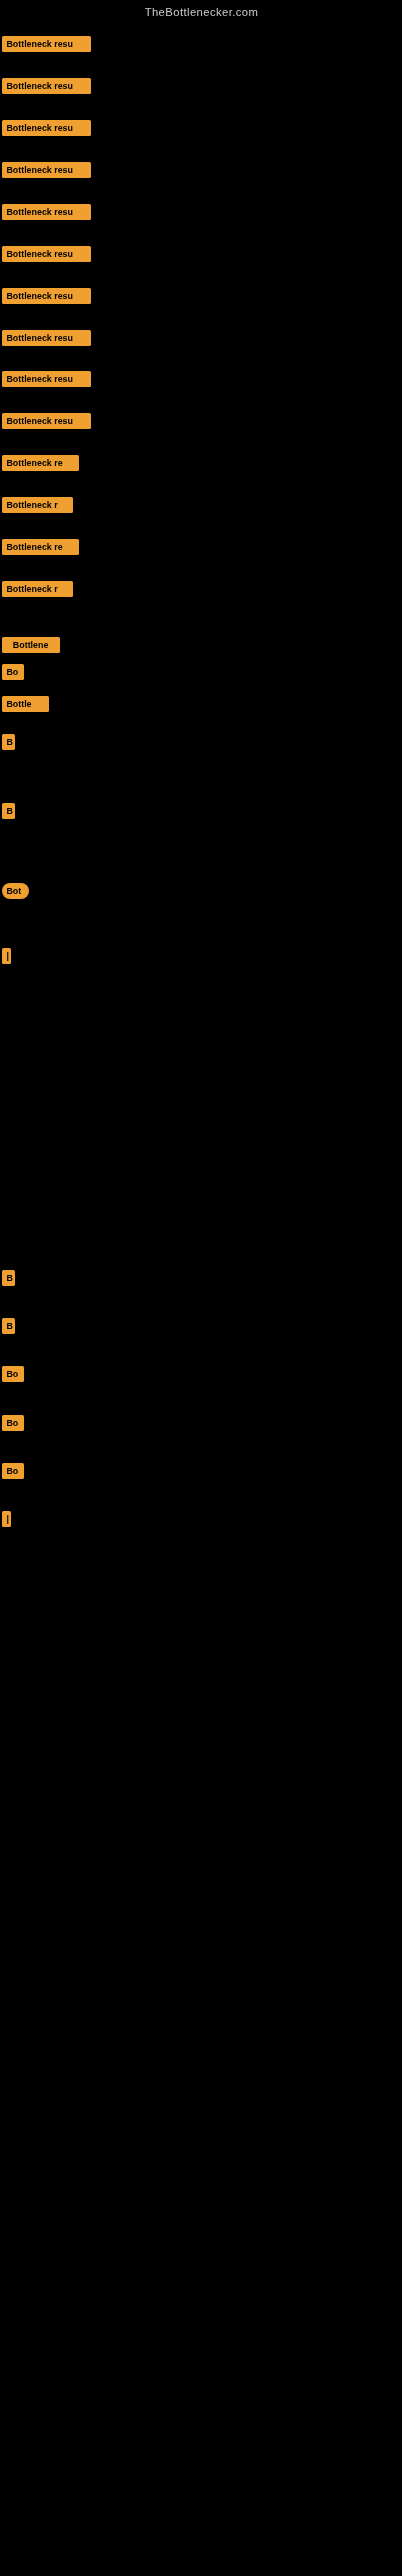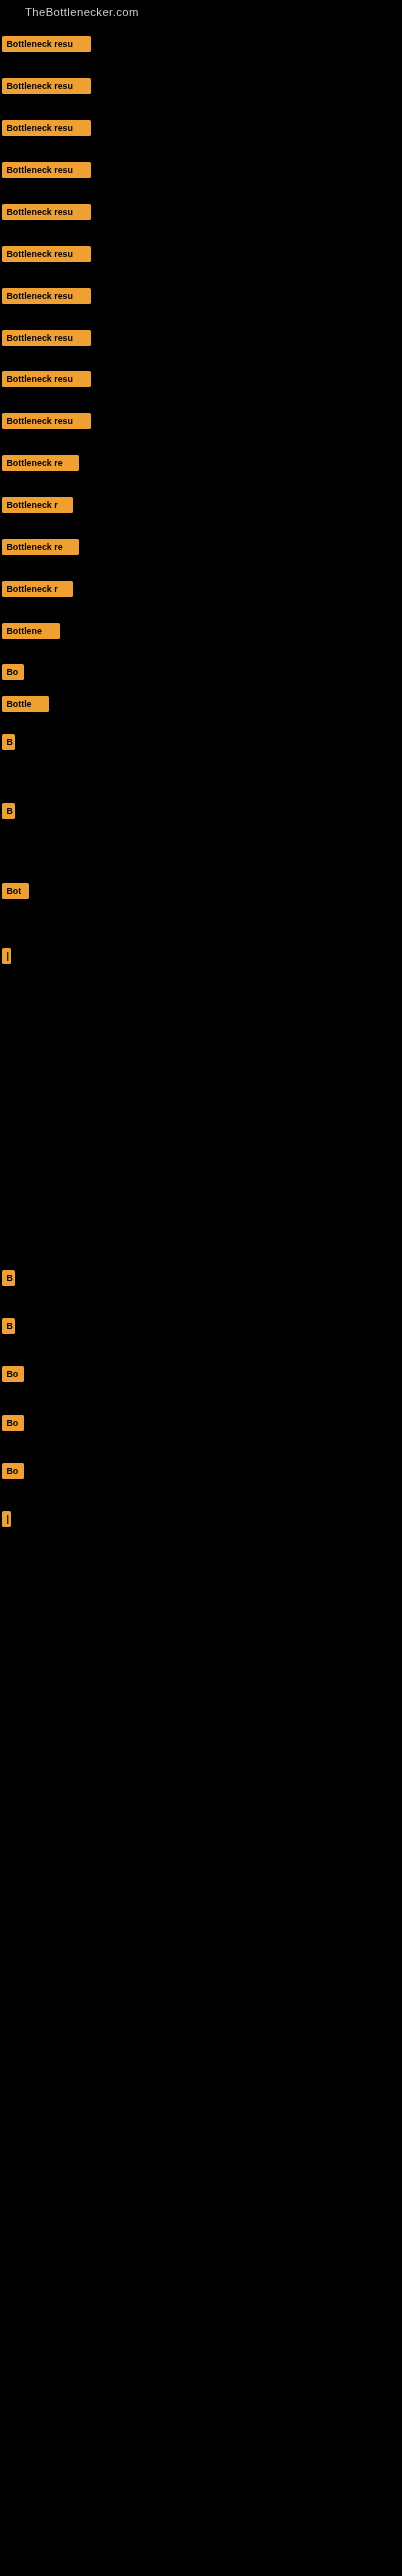--- a/index.html
+++ b/index.html
@@ -4,25 +4,25 @@
   <style>
     * { margin: 0; padding: 0; box-sizing: border-box; }
     body {
       background: #000;
       width: 403px;
       min-height: 2576px;
       font-family: Arial, sans-serif;
       position: relative;
     }
     .site-title {
+      text-align: center;
       color: #ccc;
       font-size: 11.3px;
       padding: 6.4px 0 3.2px 0;
       letter-spacing: 0.4px;
-      margin-left: 25px;
     }
     .result-badge {
       background: #f0a030;
       color: #000;
       font-size: 8.9px;
       font-weight: bold;
       padding: 3.2px 4.8px;
       border-radius: 1.6px;
       white-space: nowrap;
       overflow: hidden;
@@ -42,26 +42,26 @@
     <div style="position: absolute; top: 182px; left: 1.6px;"><span class="result-badge" style="max-width: 89px; width: 89px;">Bottleneck resu</span></div>
     <div style="position: absolute; top: 224px; left: 1.6px;"><span class="result-badge" style="max-width: 89px; width: 89px;">Bottleneck resu</span></div>
     <div style="position: absolute; top: 266px; left: 1.6px;"><span class="result-badge" style="max-width: 89px; width: 89px;">Bottleneck resu</span></div>
     <div style="position: absolute; top: 308px; left: 1.6px;"><span class="result-badge" style="max-width: 89px; width: 89px;">Bottleneck resu</span></div>
     <div style="position: absolute; top: 349px; left: 1.6px;"><span class="result-badge" style="max-width: 89px; width: 89px;">Bottleneck resu</span></div>
     <div style="position: absolute; top: 391px; left: 1.6px;"><span class="result-badge" style="max-width: 89px; width: 89px;">Bottleneck resu</span></div>
     <div style="position: absolute; top: 433px; left: 1.6px;"><span class="result-badge" style="max-width: 77px; width: 77px;">Bottleneck re</span></div>
     <div style="position: absolute; top: 475px; left: 1.6px;"><span class="result-badge" style="max-width: 71px; width: 71px;">Bottleneck r</span></div>
     <div style="position: absolute; top: 517px; left: 1.6px;"><span class="result-badge" style="max-width: 77px; width: 77px;">Bottleneck re</span></div>
     <div style="position: absolute; top: 559px; left: 1.6px;"><span class="result-badge" style="max-width: 71px; width: 71px;">Bottleneck r</span></div>
-    <div style="position: absolute; top: 601px; left: 1.6px;"><span class="result-badge" style="max-width: 58px; width: 58px;">Bottlene</span></div>
+    <div style="position: absolute; top: 615px; left: 1.6px; text-align: center;"><span class="result-badge" style="max-width: 58px; width: 58px;">Bottlene</span></div>
     <div style="position: absolute; top: 642px; left: 1.6px;"><span class="result-badge" style="max-width: 22.5px; width: 22.5px;">Bo</span></div>
     <div style="position: absolute; top: 674px; left: 1.6px;"><span class="result-badge" style="max-width: 47px; width: 47px;">Bottle</span></div>
     <div style="position: absolute; top: 712px; left: 1.6px;"><span class="result-badge" style="max-width: 13px; width: 13px;">B</span></div>
     <div style="position: absolute; top: 781px; left: 1.6px;"><span class="result-badge" style="max-width: 13px; width: 13px;">B</span></div>
-    <div style="position: absolute; top: 861px; left: 1.6px;"><span class="result-badge" style="max-width: 27px; width: 27px;">Bot</span></div>
+    <div style="position: absolute; top: 861px; left: 1.6px;"><span class="result-badge" style="max-width: 27px; width: 27px; border-radius: 8px;">Bot</span></div>
     <div style="position: absolute; top: 926px; left: 1.6px;"><span class="result-badge" style="max-width: 6.4px; width: 6.4px;">|</span></div>
     <div style="position: absolute; top: 1248px; left: 1.6px;"><span class="result-badge" style="max-width: 13px; width: 13px;">B</span></div>
     <div style="position: absolute; top: 1296px; left: 1.6px;"><span class="result-badge" style="max-width: 13px; width: 13px;">B</span></div>
     <div style="position: absolute; top: 1344px; left: 1.6px;"><span class="result-badge" style="max-width: 22.5px; width: 22.5px;">Bo</span></div>
     <div style="position: absolute; top: 1393px; left: 1.6px;"><span class="result-badge" style="max-width: 22.5px; width: 22.5px;">Bo</span></div>
     <div style="position: absolute; top: 1441px; left: 1.6px;"><span class="result-badge" style="max-width: 22.5px; width: 22.5px;">Bo</span></div>
     <div style="position: absolute; top: 1489px; left: 1.6px;"><span class="result-badge" style="max-width: 6.4px; width: 6.4px;">|</span></div>
   </div>
 
 

